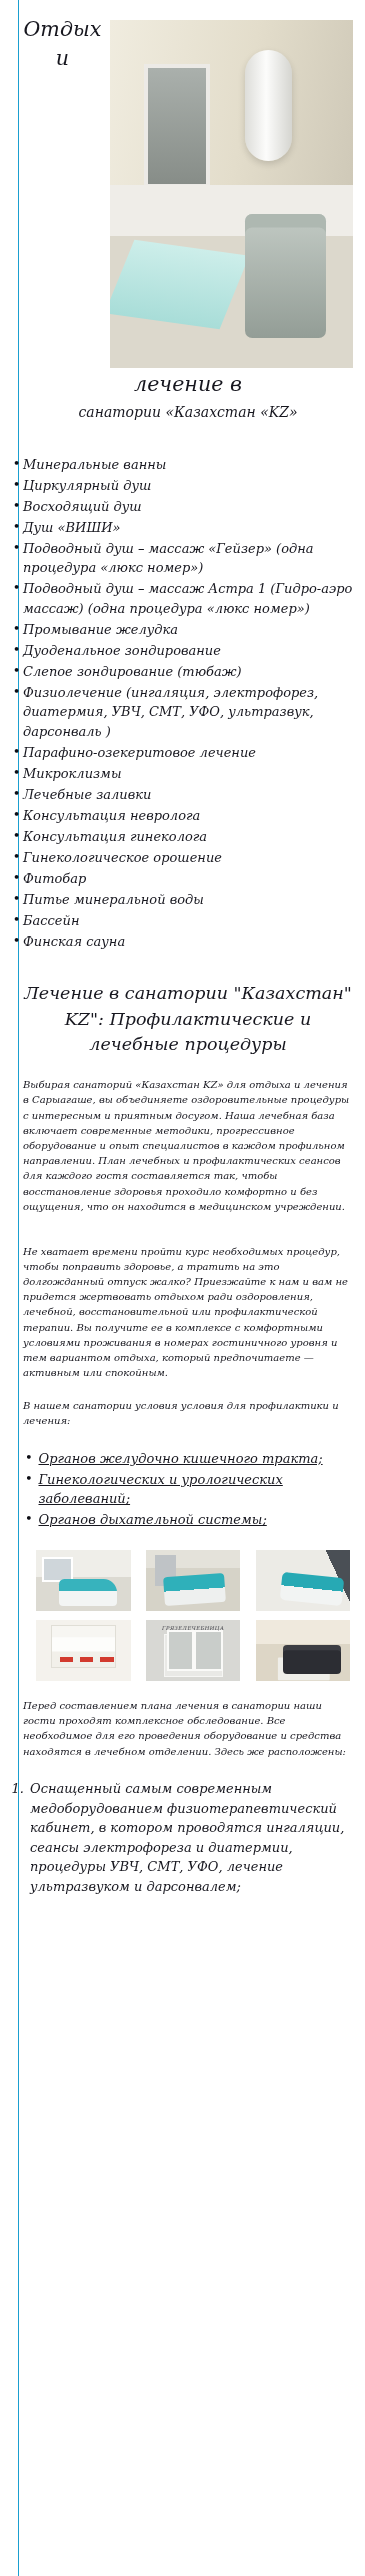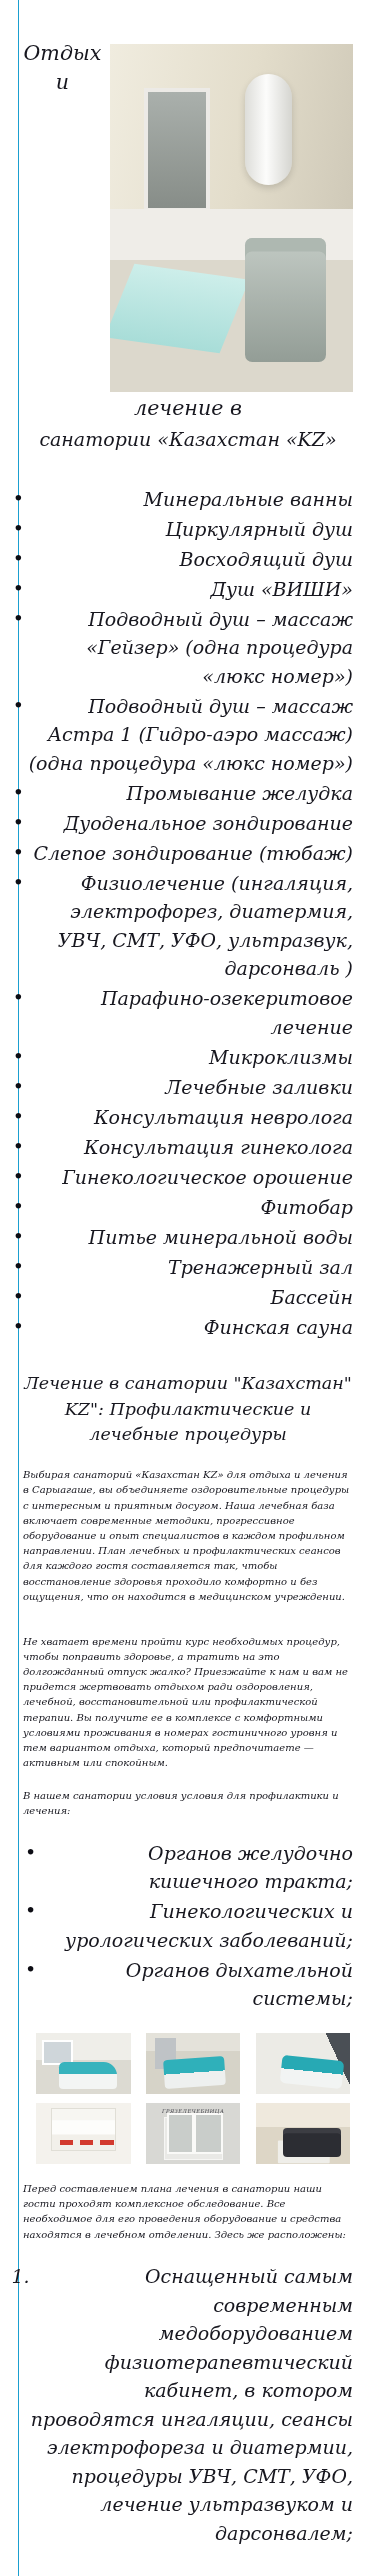--- a/index.html
+++ b/index.html
@@ -4,32 +4,32 @@
 <style>
   html,body{margin:0;padding:0;background:#ffffff;}
   body{width:366px;}
   .page{position:relative;width:366px;min-height:3543px;background:#fff;
         font-family:"DejaVu Serif","Liberation Serif",serif;font-style:italic;
         color:#17171f;}
   .accent-line{position:absolute;left:17.5px;top:0;bottom:0;width:1.5px;background:#1a9fd0;}
   .content{padding:0 13px 3.1px 23px;}
 
   p{font-size:10px;line-height:1.52;margin:17.5px 0;}
-  .hero{padding-top:36px;}
+  .hero{padding-top:12px;}
   .hero-photo{float:right;width:243px;height:348px;margin:8.2px 0 2.1px 8.2px;}
   .hero-photo .scene{width:100%;}
   .hero-title{font-size:20.6px;font-weight:normal;margin:3.1px 0 0 0;line-height:1.38;text-align:center;}
-  .hero-caption{clear:both;font-size:19px;text-align:center;padding:5.2px 0 2.1px 0;}
+  .hero-caption{clear:both;font-size:14px;text-align:center;padding:5.2px 0 2.1px 0;}
 
   ul,ol{margin:20.6px 0;padding:0;}
-  li{font-size:19px;line-height:1.5;margin:1.5px 0;list-style:none;position:relative;text-align:right;}
+  li{font-size:13px;line-height:1.5;margin:1.5px 0;list-style:none;position:relative;}
   .proc-list{margin:33px 0 27px 0;}
   .proc-list li{padding-left:0;margin-left:0;}
   .proc-list li::before{content:"\2022";position:absolute;left:-10.3px;top:-1px;color:#0d0d14;}
-  .sub-list li{margin-left:15.5px;}
+  .sub-list li{margin-left:15.5px;text-decoration:underline;}
   .sub-list li::before{content:"\2022";position:absolute;left:-13.4px;top:-1px;color:#0d0d14;}
   .num-list{counter-reset:fl;}
   .num-list li{margin-left:7px;counter-increment:fl;}
   .num-list li::before{content:counter(fl) ".";position:absolute;left:-18.5px;top:0;}
 
   .section-heading{font-size:17.5px;font-weight:normal;text-align:center;line-height:1.45;margin:30px 0 19.6px 0;}
 
   .float-photo{float:right;width:230px;height:152px;margin:4.1px 0 8.2px 10.3px;display:block;}
 
   .grid6{display:grid;grid-template-columns:repeat(3,1fr);gap:8.2px 15.5px;margin:14.4px 3.1px 17.5px 13.4px;}
@@ -114,21 +114,20 @@
         <li>Слепое зондирование (тюбаж)</li>
         <li>Физиолечение (ингаляция, электрофорез, диатермия, УВЧ, СМТ, УФО, ультразвук, дарсонваль )</li>
         <li>Парафино-озекеритовое лечение</li>
         <li>Микроклизмы</li>
         <li>Лечебные заливки</li>
         <li>Консультация невролога</li>
         <li>Консультация гинеколога</li>
         <li>Гинекологическое орошение</li>
         <li>Фитобар</li>
         <li>Питье минеральной воды</li>
-        <li>Тренажерный зал</li>
         <li>Бассейн</li>
         <li>Финская сауна</li>
       </ul>
 
     <h2 class="section-heading">Лечение в санатории "Казахстан" KZ": Профилактические и лечебные процедуры</h2>
 
     <p>Выбирая санаторий «Казахстан KZ» для отдыха и лечения в Сарыагаше, вы объединяете оздоровительные процедуры с интересным и приятным досугом. Наша лечебная база включает современные методики, прогрессивное оборудование и опыт специалистов в каждом профильном направлении. План лечебных и профилактических сеансов для каждого гостя составляется так, чтобы восстановление здоровья проходило комфортно и без ощущения, что он находится в медицинском учреждении.</p>
 
     <p>
       <span class="float-photo s-curtains"></span>

